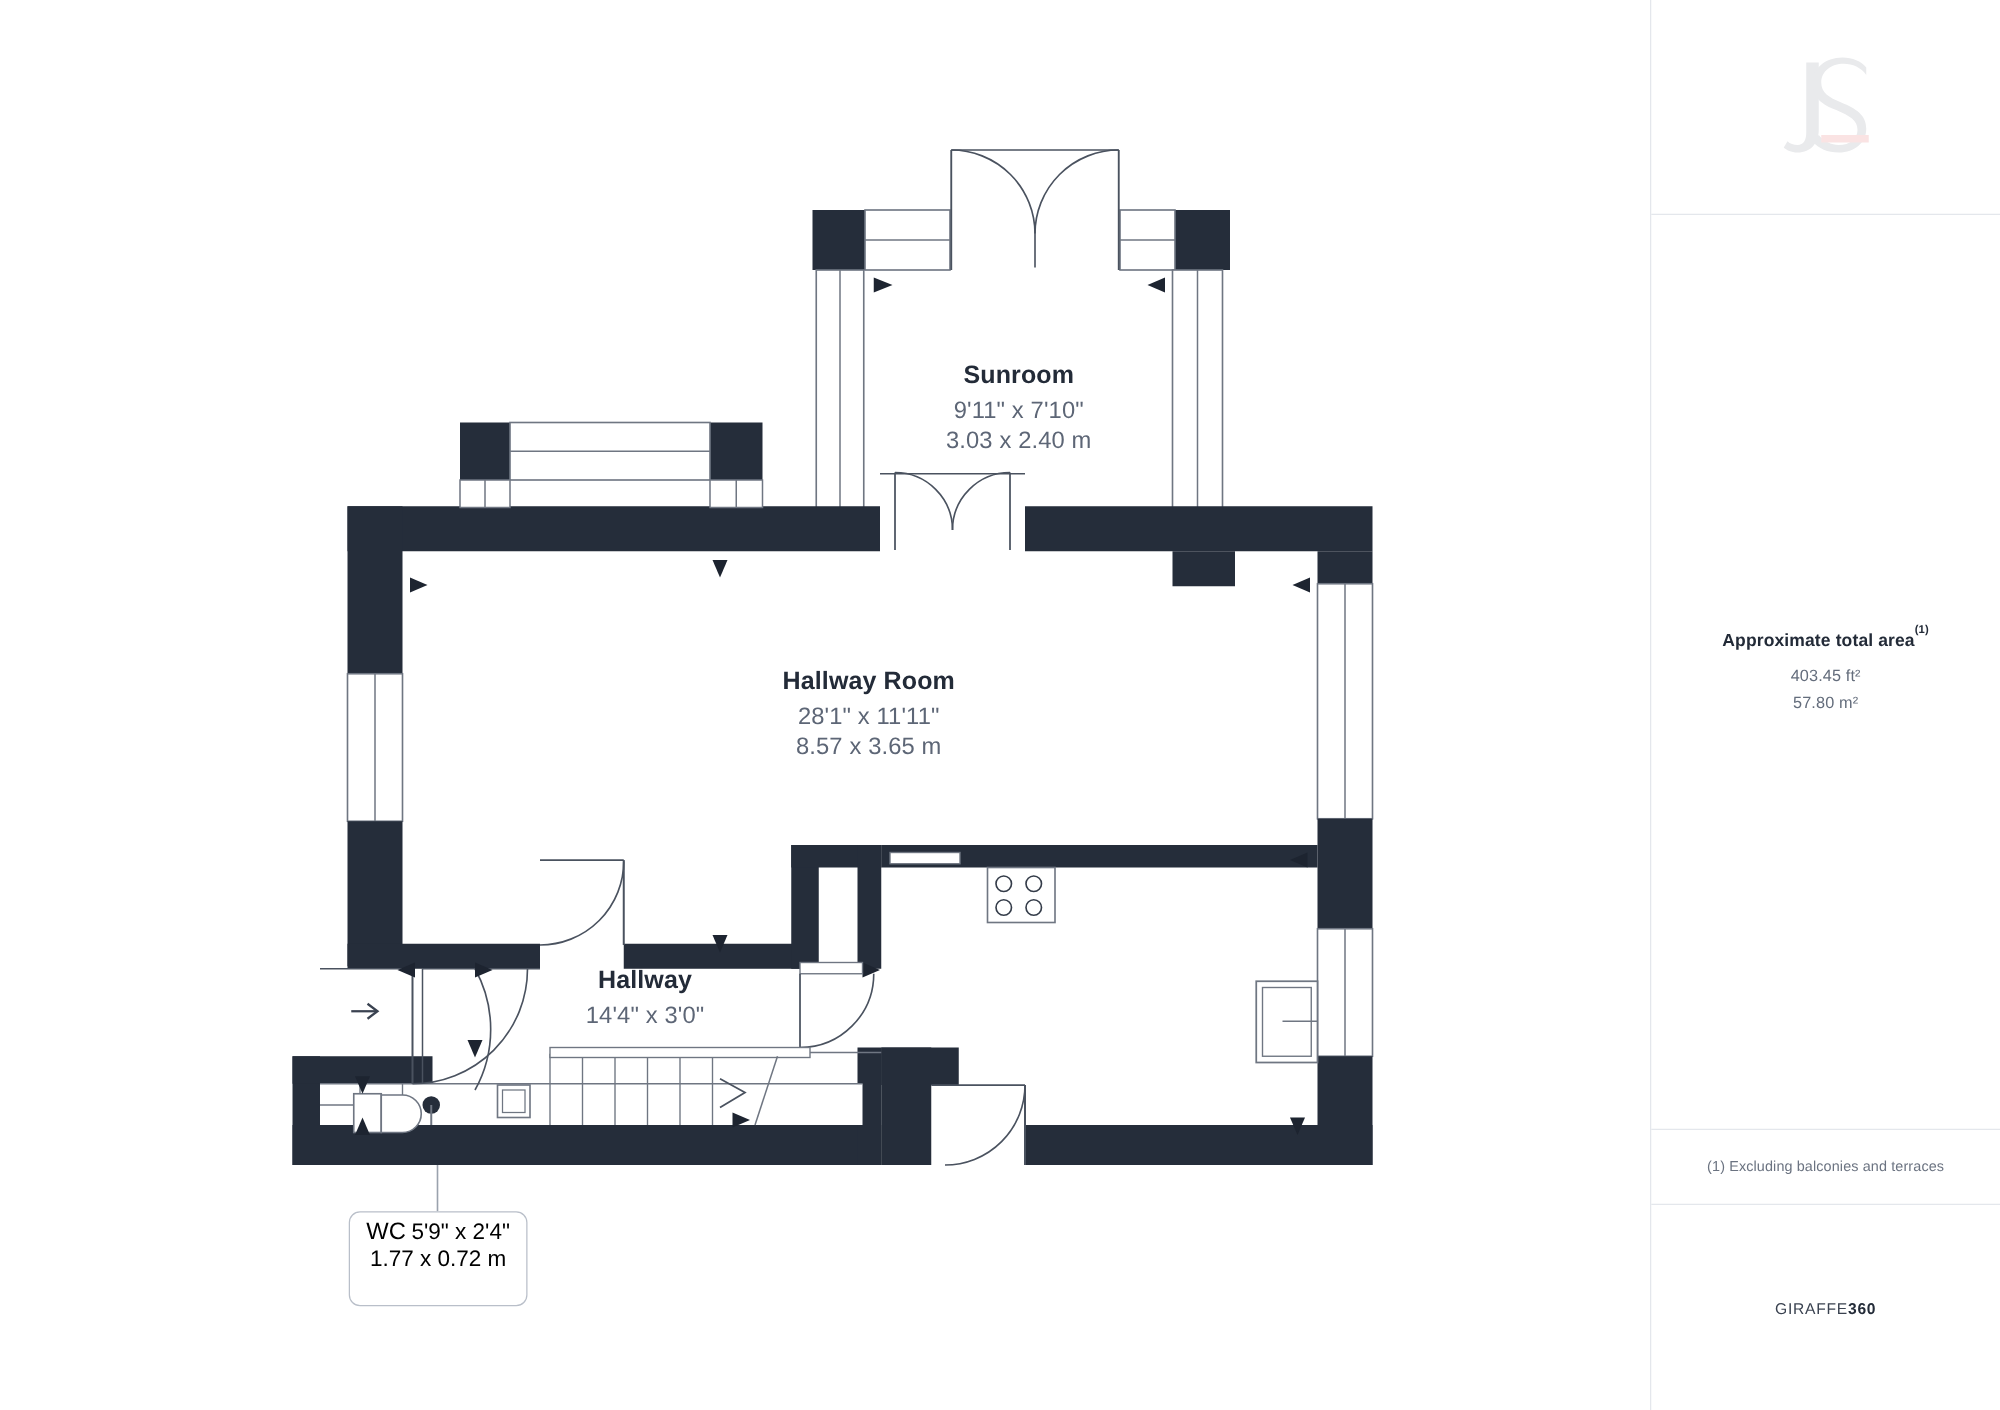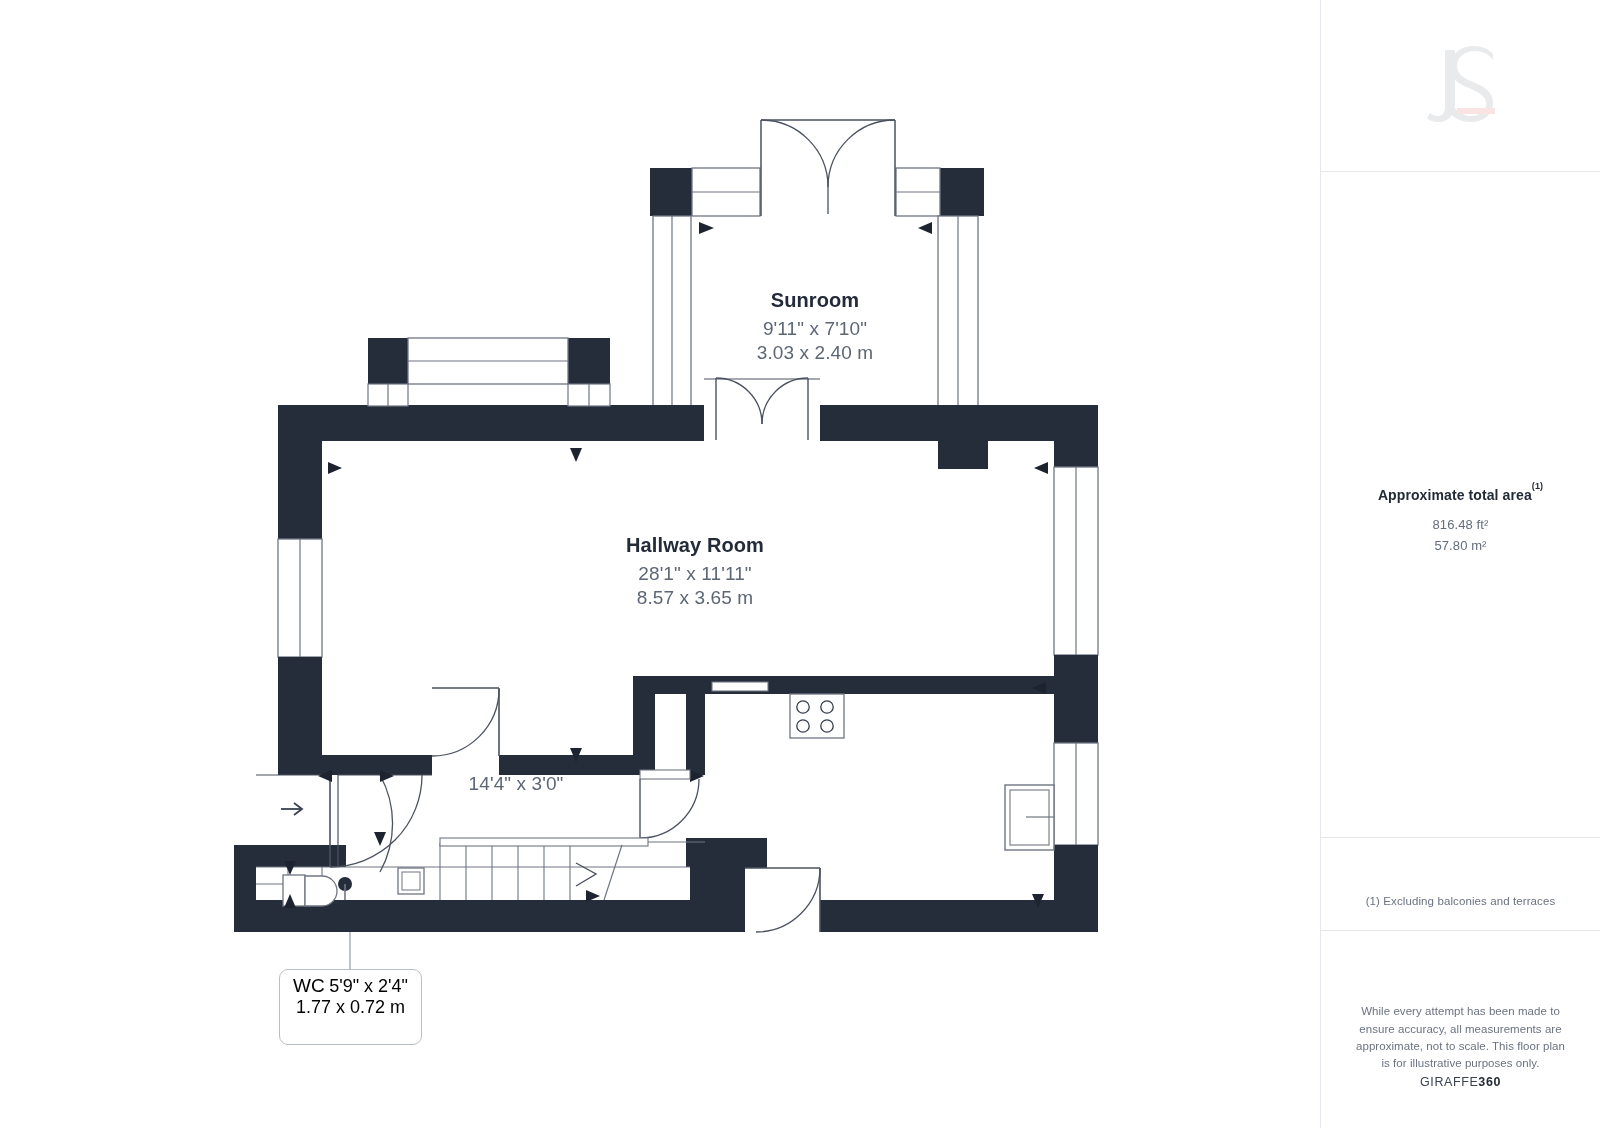--- a/index.html
+++ b/index.html
@@ -78,21 +78,20 @@
 
   
   #sidebar {
     position: relative;
     width: 280px; height: 1128px;
     flex: 0 0 280px;
     background: #ffffff;
     border-left: 1px solid #e4e7ec;
     display: flex;
     flex-direction: column;
-    gap: 33px;
   }
   .sb-cell {
     border-bottom: 1px solid #e4e7ec;
     display: flex;
     align-items: center;
     justify-content: center;
     flex-direction: column;
     text-align: center;
     padding: 0 14px;
   }
@@ -348,20 +347,21 @@
       <span class="rl-met">3.03 x 2.40 m</span>
     </div>
 
     <div class="room-label" id="lbl-living" style="left:545px; top:533px; width:300px;">
       <span class="rl-name">Hallway Room</span>
       <span class="rl-imp">28'1" x 11'11"</span>
       <span class="rl-met">8.57 x 3.65 m</span>
     </div>
 
     <div class="room-label" id="lbl-hallway" style="left:366px; top:772px; width:300px;">
+      <span class="rl-name">Hallway</span>
       <span class="rl-imp">14'4" x 3'0"</span>
     </div>
 
 
     <div id="wc-callout">
       <span class="rl-name">WC</span>
       <span class="rl-imp">5'9" x 2'4"</span>
       <span class="rl-met">1.77 x 0.72 m</span>
     </div>
 
@@ -378,26 +378,25 @@
                    c0 -8 -6 -11 -17 -16 c-11 -4 -19 -10 -19 -21 c0 -12 10 -21 24 -21 c8 0 15 3 19 8 Z"></path>
         </g>
         <rect x="56" y="66" width="38" height="6" fill="#fae3e3"></rect>
       </svg>
     </div>
 
     <div class="sb-cell" id="sb-area-cell">
       <div class="area-title">
         <span>Approximate total area</span><sup>(1)</sup>
       </div>
-      <div class="area-val">816.48 ft²</div>
+      <div class="area-val">403.45 ft²</div>
       <div class="area-val">57.80 m²</div>
     </div>
 
     <div class="sb-cell" id="sb-note-cell">
       <div class="note-text">(1) Excluding balconies and terraces</div>
     </div>
 
     <div class="sb-cell" id="sb-disclaim-cell">
-      <div class="disclaim-text">While every attempt has been made to ensure accuracy, all measurements are approximate, not to scale. This floor plan is for illustrative purposes only.</div>
       <div class="brand"><span>GIRAFFE</span><b>360</b></div>
     </div>
   </div>
 </div>
 
 </body></html>

